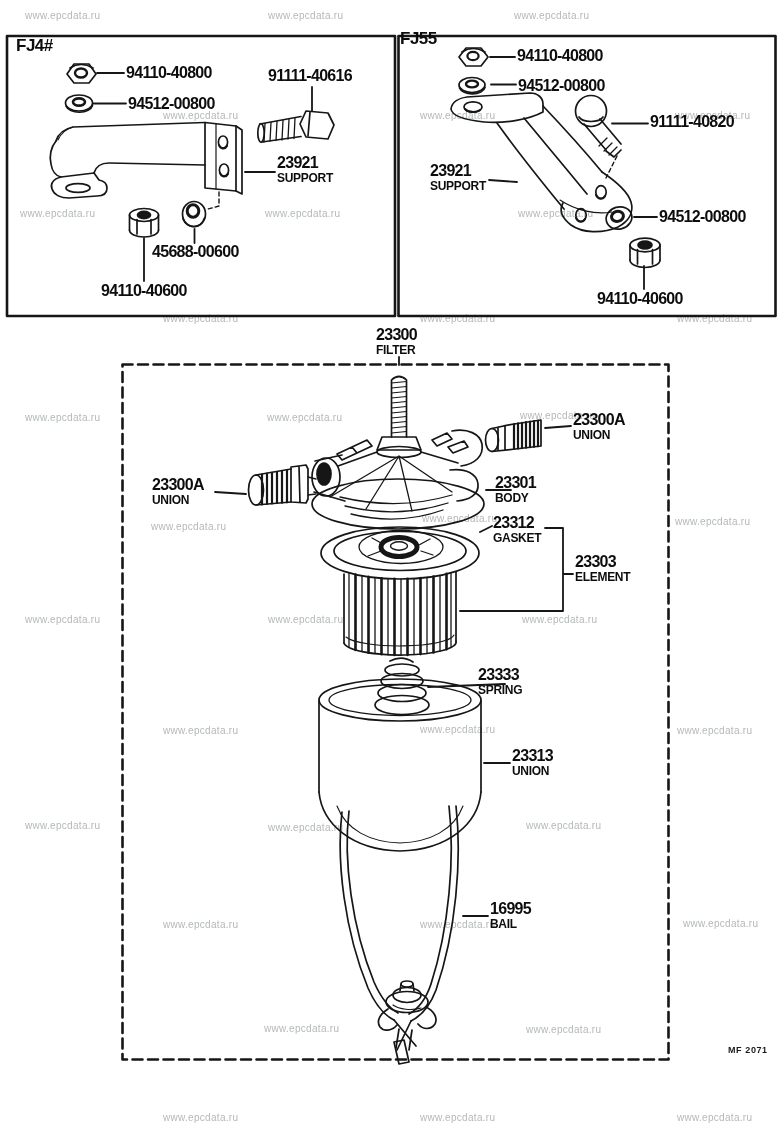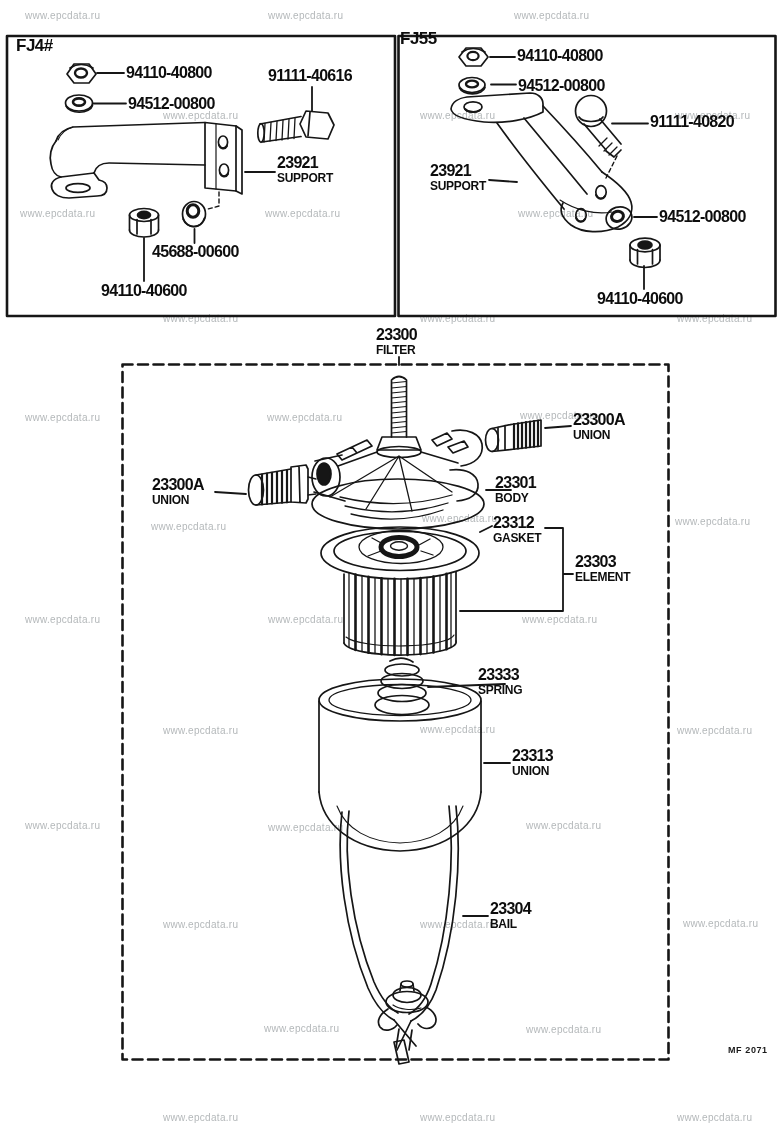--- a/index.html
+++ b/index.html
@@ -303,18 +303,18 @@
     </div>
   <div class="pl" style="left:478px;top:667px">
       <span class="num">23333</span>
       <span class="sub">SPRING</span>
     </div>
   <div class="pl" style="left:512px;top:748px">
       <span class="num">23313</span>
       <span class="sub">UNION</span>
     </div>
   <div class="pl" style="left:490px;top:901px">
-      <span class="num">23304</span>
+      <span class="num">16995</span>
       <span class="sub">BAIL</span>
     </div>
 
   <div class="footer-code" style="left:728px;top:1045px">MF 2071</div>
 </div>
 
 </body></html>

